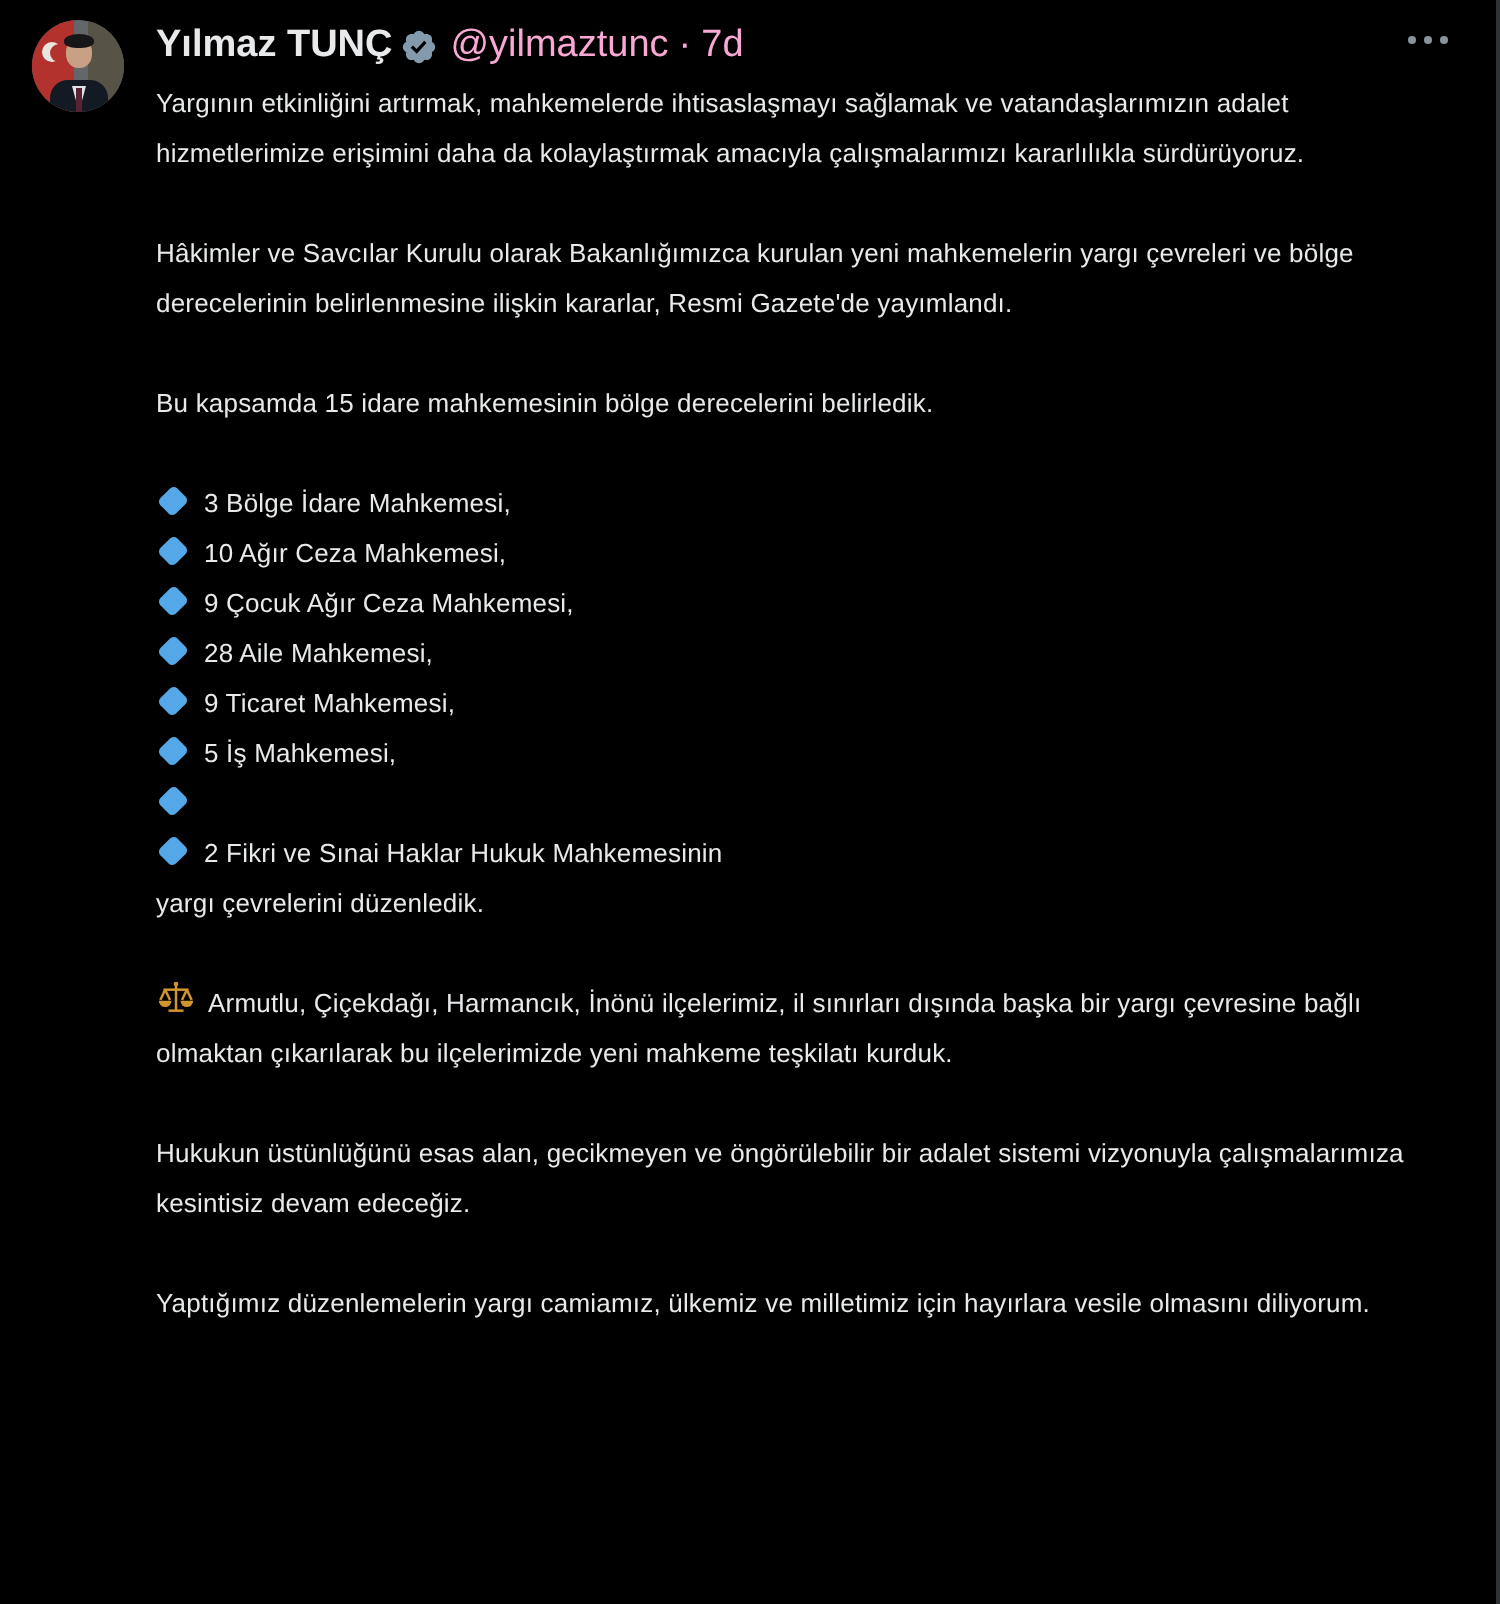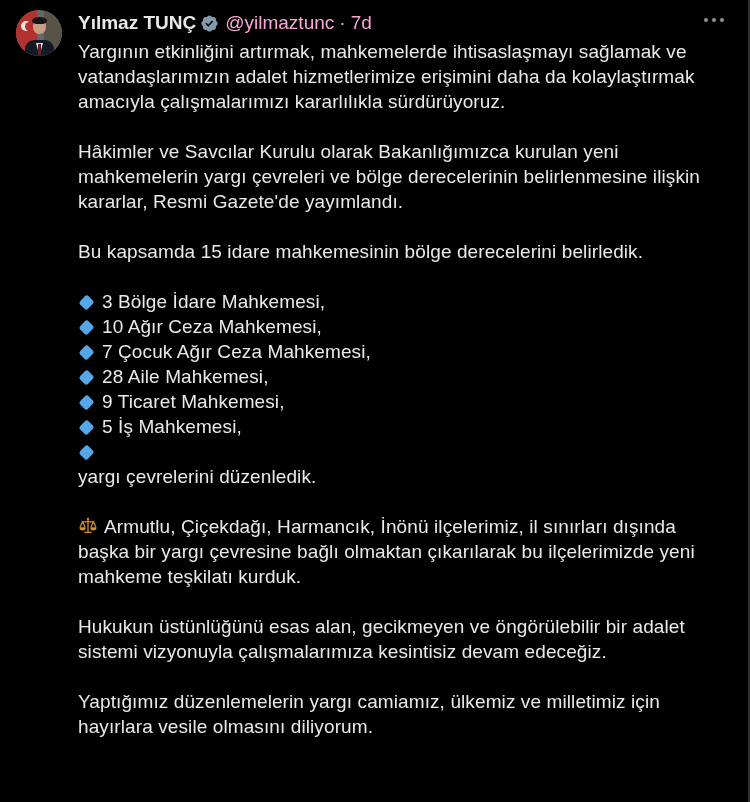--- a/index.html
+++ b/index.html
@@ -61,21 +61,21 @@
     position: absolute;
     top: 12px; right: 22px;
     background: none; border: none;
     display: flex; gap: 4px;
     padding: 6px 2px;
     cursor: pointer;
   }
   .more-button .dot { width: 4px; height: 4px; border-radius: 50%; background: #8b9299; }
 
   
-  .body { font-size: 19px; line-height: 25px; color: #e7e9ea; letter-spacing: 0.1px; }
+  .body { font-size: 13px; line-height: 25px; color: #e7e9ea; letter-spacing: 0.1px; }
   .body p { margin: 0 0 25px 0; }
   .body .list-block { margin: 0 0 25px 0; }
   .list-item { display: block; }
   .bullet {
     display: inline-block;
     width: 11px; height: 11px;
     background: #55a8e8;
     border-radius: 2.5px;
     transform: rotate(45deg) scale(1, 1.08);
     margin: 0 10px 0 3px;
@@ -116,25 +116,26 @@
     </header>
 
     <div class="body">
       <p>Yargının etkinliğini artırmak, mahkemelerde ihtisaslaşmayı sağlamak ve vatandaşlarımızın adalet hizmetlerimize erişimini daha da kolaylaştırmak amacıyla çalışmalarımızı kararlılıkla sürdürüyoruz.</p>
       <p>Hâkimler ve Savcılar Kurulu olarak Bakanlığımızca kurulan yeni mahkemelerin yargı çevreleri ve bölge derecelerinin belirlenmesine ilişkin kararlar, Resmi Gazete'de yayımlandı.</p>
       <p>Bu kapsamda 15 idare mahkemesinin bölge derecelerini belirledik.</p>
 
       <div class="list-block">
         <span class="list-item"><span class="bullet"></span><span>3 Bölge İdare Mahkemesi,</span></span>
         <span class="list-item"><span class="bullet"></span><span>10 Ağır Ceza Mahkemesi,</span></span>
-        <span class="list-item"><span class="bullet"></span><span>7 Çocuk Ağır Ceza Mahkemesi,</span></span>
+        <span class="list-item"><span class="bullet"></span><span>9 Çocuk Ağır Ceza Mahkemesi,</span></span>
         <span class="list-item"><span class="bullet"></span><span>28 Aile Mahkemesi,</span></span>
         <span class="list-item"><span class="bullet"></span><span>9 Ticaret Mahkemesi,</span></span>
         <span class="list-item"><span class="bullet"></span><span>5 İş Mahkemesi,</span></span>
         <span class="list-item"><span class="bullet"></span></span>
+        <span class="list-item"><span class="bullet"></span><span>2 Fikri ve Sınai Haklar Hukuk Mahkemesinin</span></span>
         <span class="list-item">yargı çevrelerini düzenledik.</span>
       </div>
 
       <p><svg class="scales-icon" width="20" height="20" viewBox="0 0 24 24" aria-hidden="true">
             <g stroke="#d1952f" stroke-width="1.5" fill="none">
               <path d="M12 4v15.2"></path>
               <path d="M7.5 19.6h9"></path>
               <path d="M4.5 7h15"></path>
               <path d="M5.5 7 2.6 13.2M5.5 7l2.9 6.2"></path>
               <path d="M18.5 7l-2.9 6.2M18.5 7l2.9 6.2"></path>

